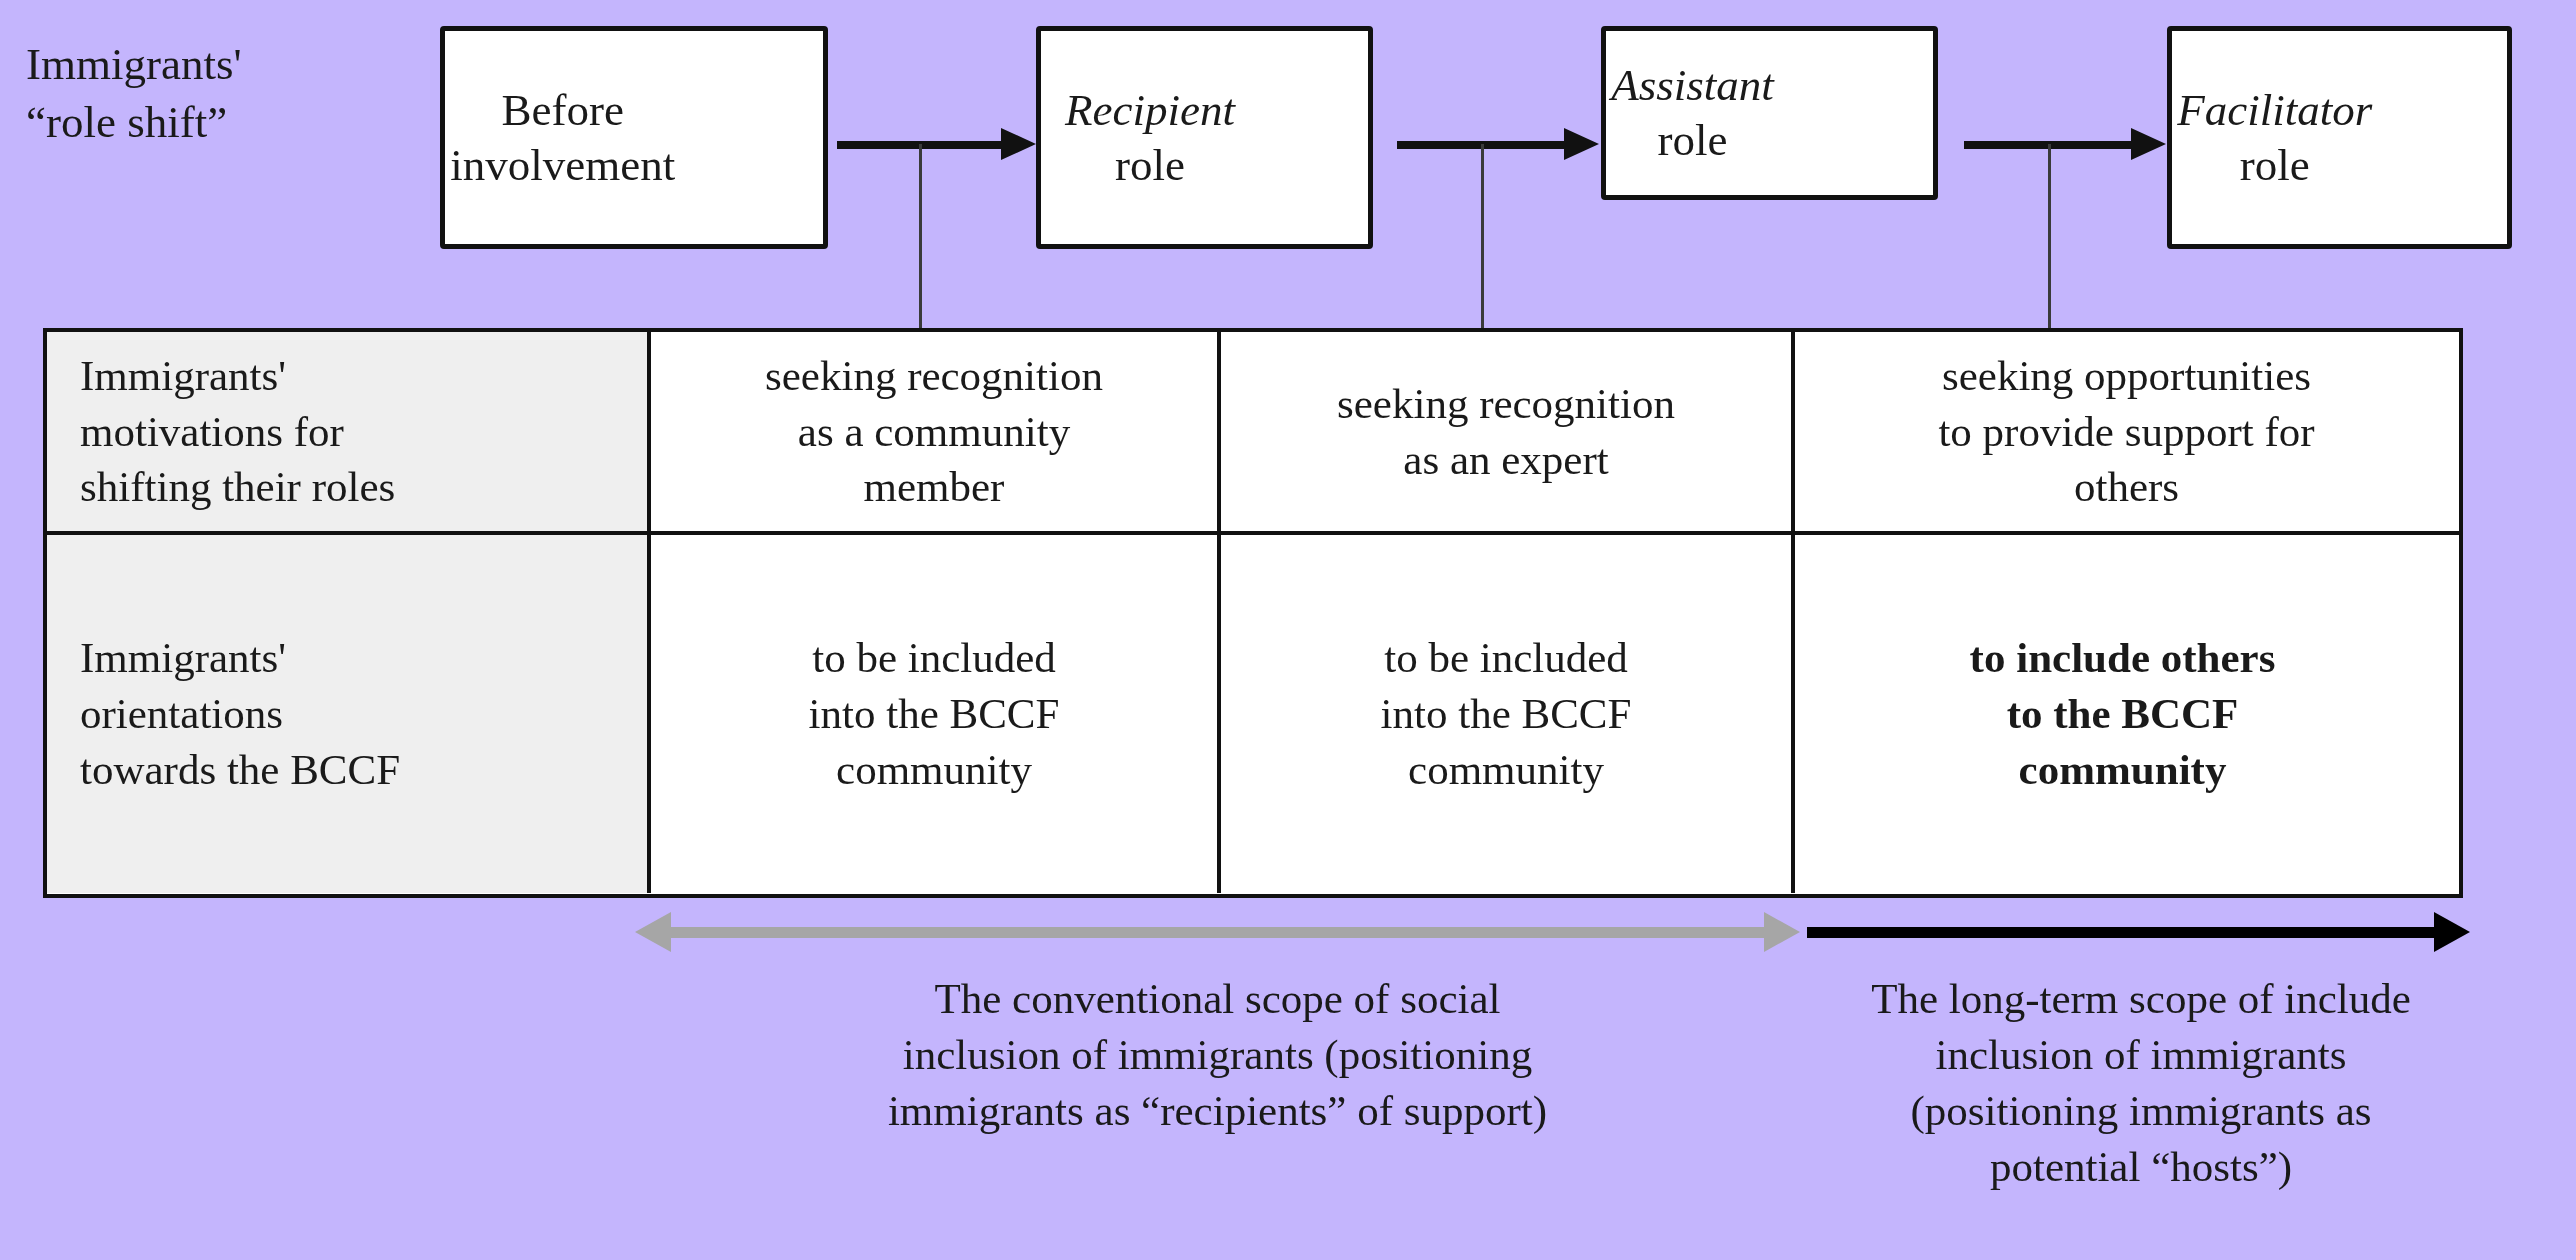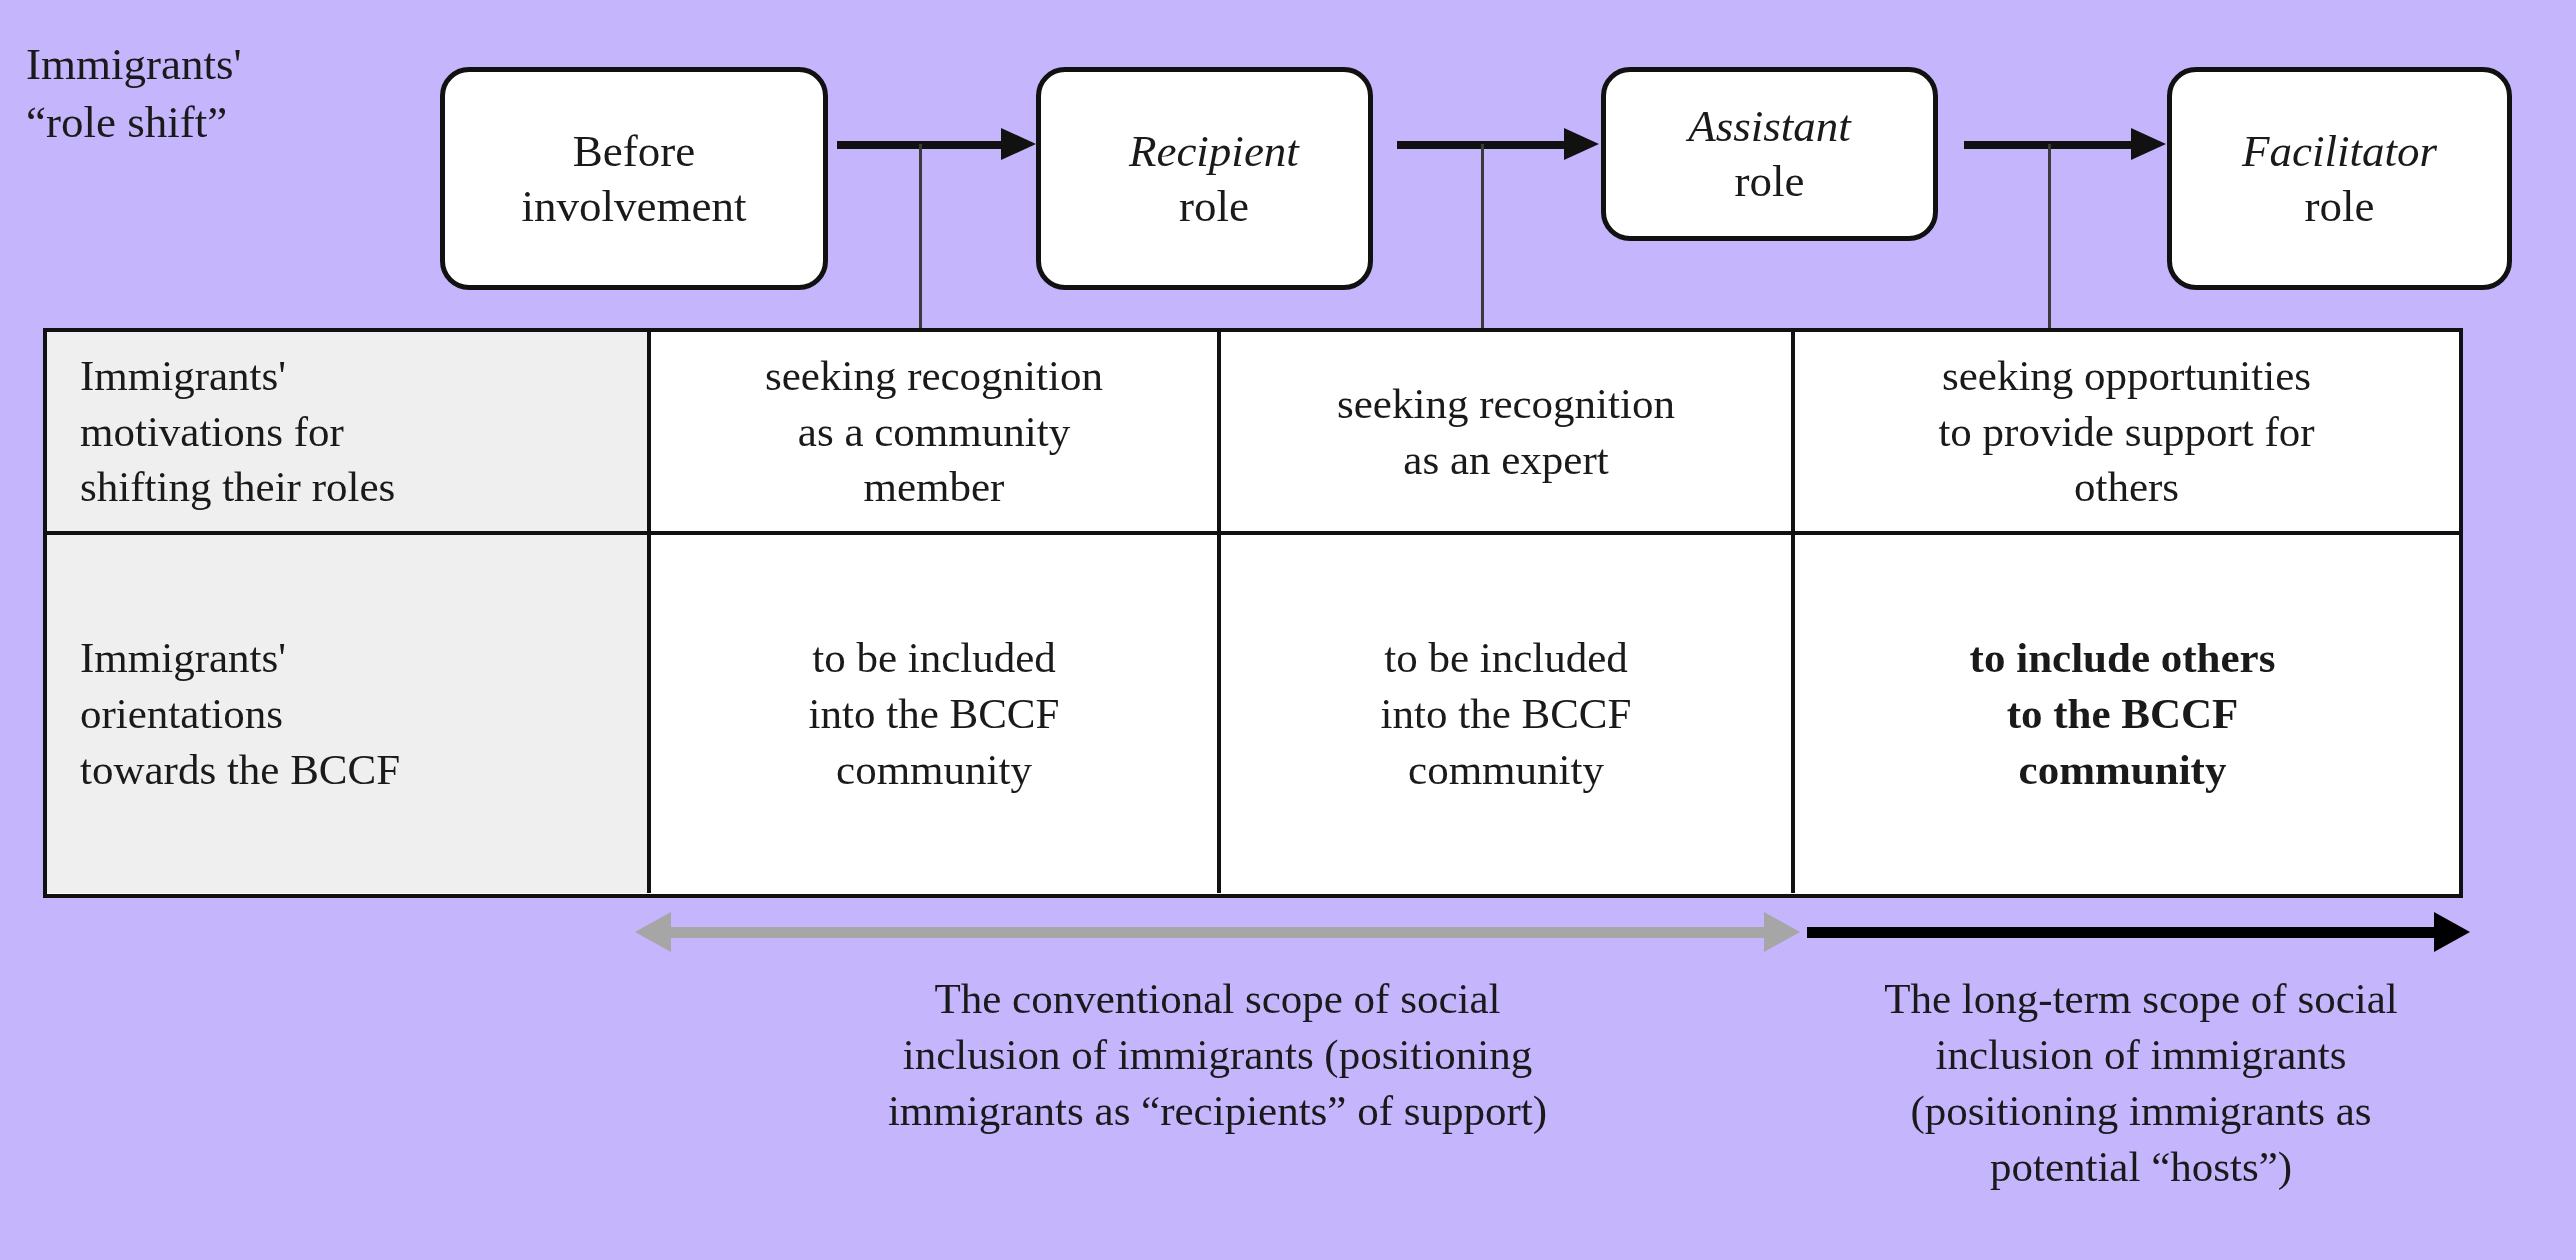--- a/index.html
+++ b/index.html
@@ -16,29 +16,28 @@
     position:absolute;
     font-size:45px;
     line-height:1.28;
     text-align:left;
     color:#1a1a1a;
     white-space:pre-line;
   }
   .rbox{
     position:absolute;
     border:5.2px solid #111;
-    border-radius:29px;
+    border-radius:4px;
     background:#fff;
-    display:flex;align-items:center;justify-content:center;
+    display:flex;align-items:center;justify-content:flex-start;
     text-align:center;
     font-size:45px;
     line-height:1.22;
     box-sizing:border-box;
     padding:3.5px 5.2px;
-    margin-top:41px;
   }
   .rbox .ital{font-style:italic;}
   .rbox .lbl{display:block;}
 
   
   .harrow{position:absolute;height:0;}
   .harrow .shaft{
     position:absolute;left:0;top:0;height:7.8px;background:#111;
   }
   .harrow .head{
@@ -182,19 +181,19 @@
 
   <div class="sarrow" style="left:1807px;top:927px;width:665px;">
     <div class="shaft" style="left:0;width:628px;background:#000;"></div>
     <div class="headR" style="left:627px;border-left:36px solid #000;"></div>
   </div>
 
   <div class="caption" style="left:622px;top:971px;width:1191px;">The conventional scope of social
 inclusion of immigrants (positioning
 immigrants as “recipients” of support)</div>
 
-  <div class="caption" style="left:1800px;top:971px;width:682px;">The long-term scope of social
+  <div class="caption" style="left:1800px;top:971px;width:682px;">The long-term scope of include
 inclusion of immigrants
 (positioning immigrants as
 potential “hosts”)</div>
 
 </div>
 
 
 </body></html>

